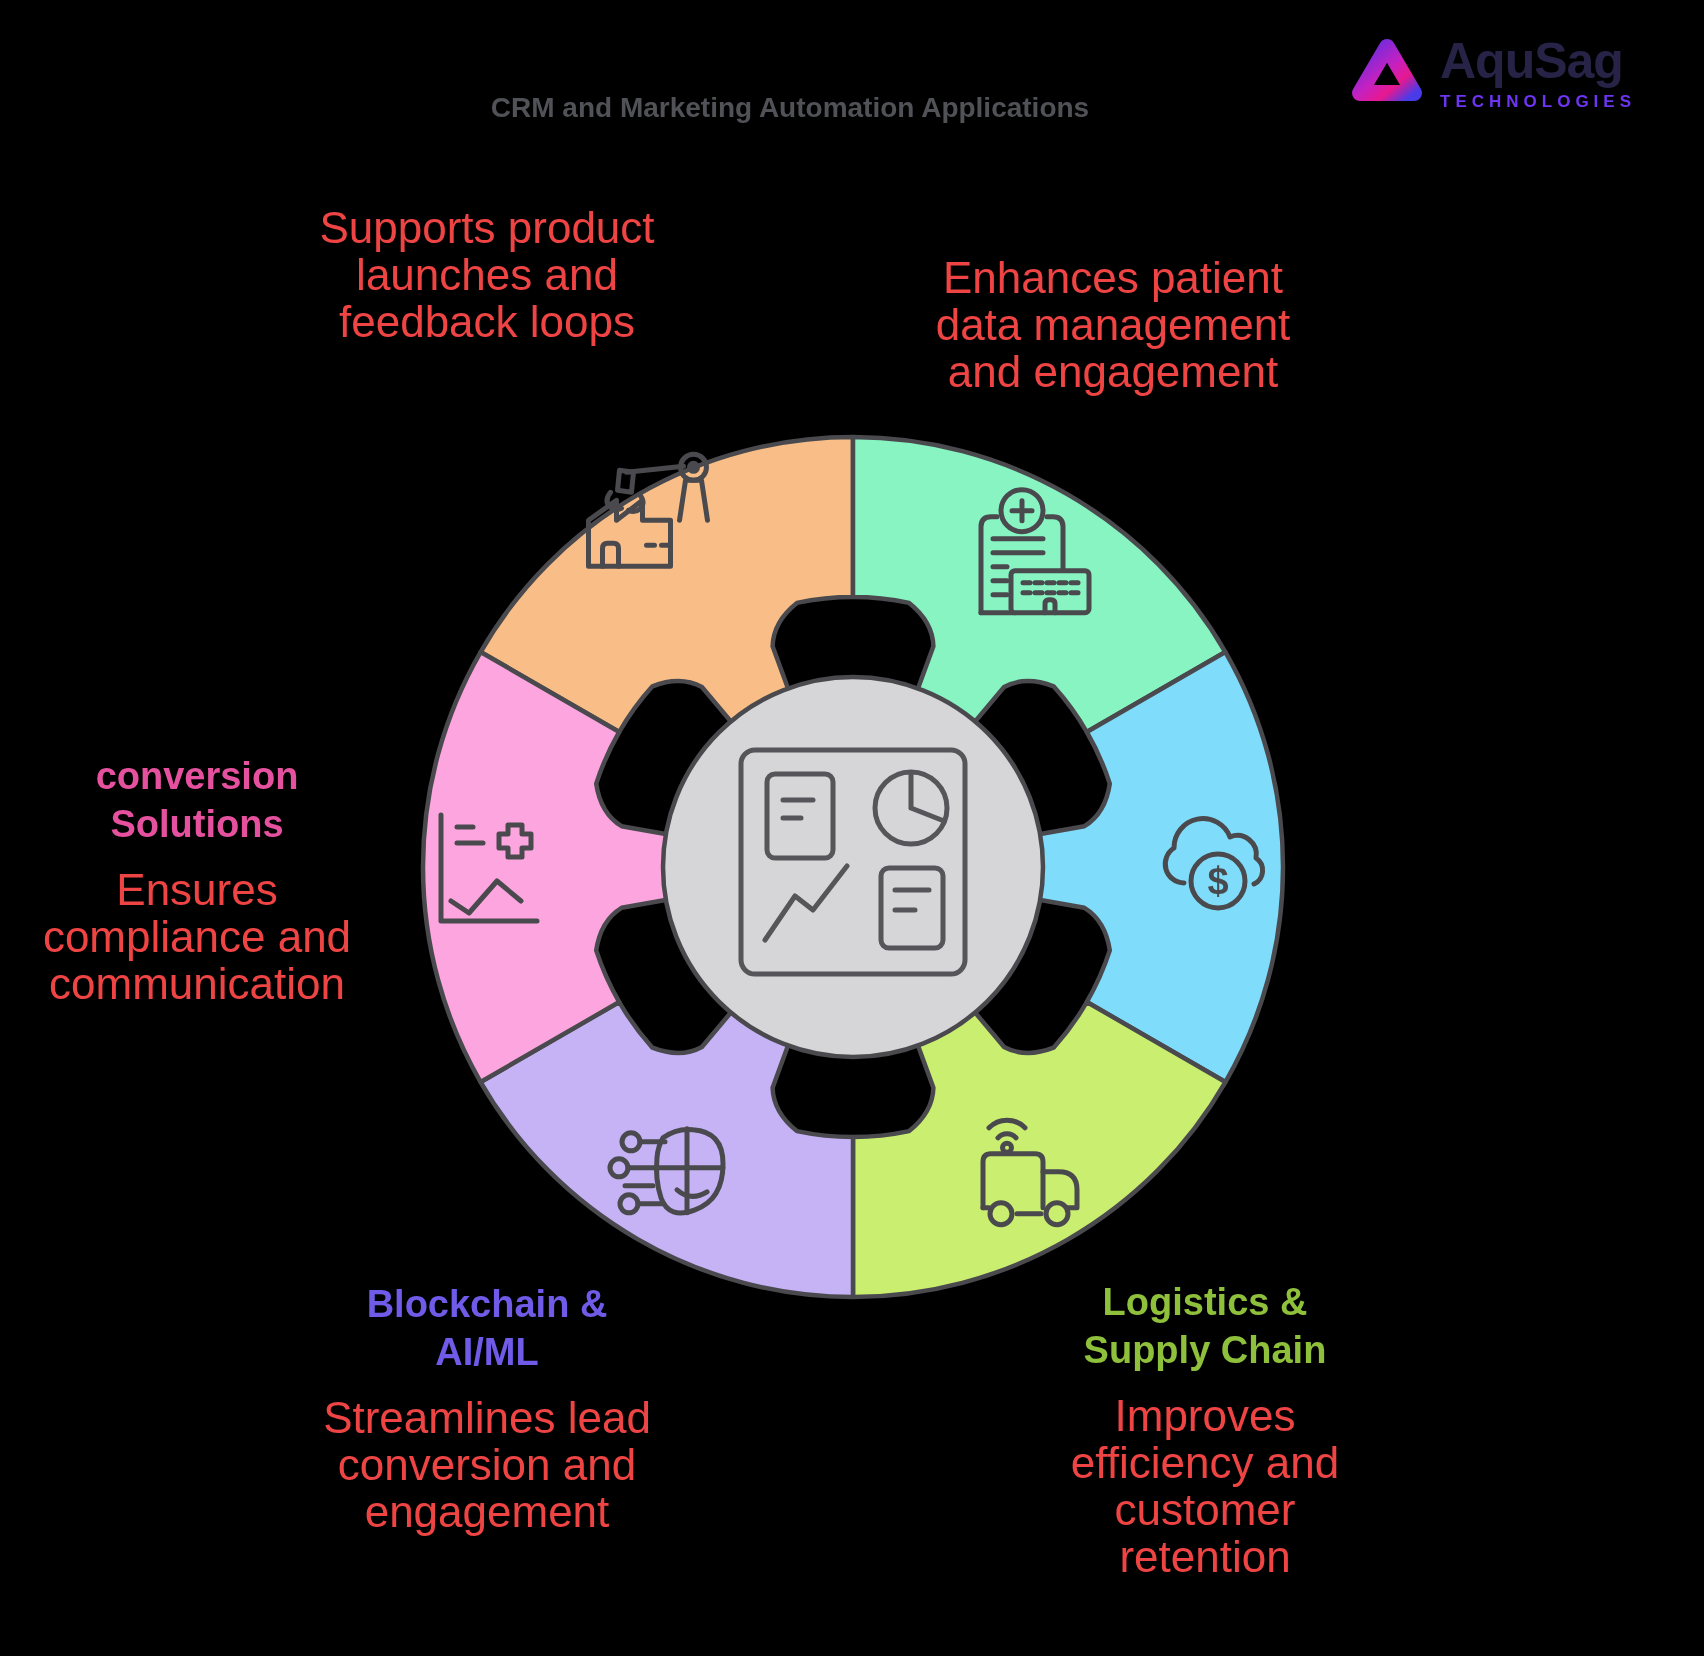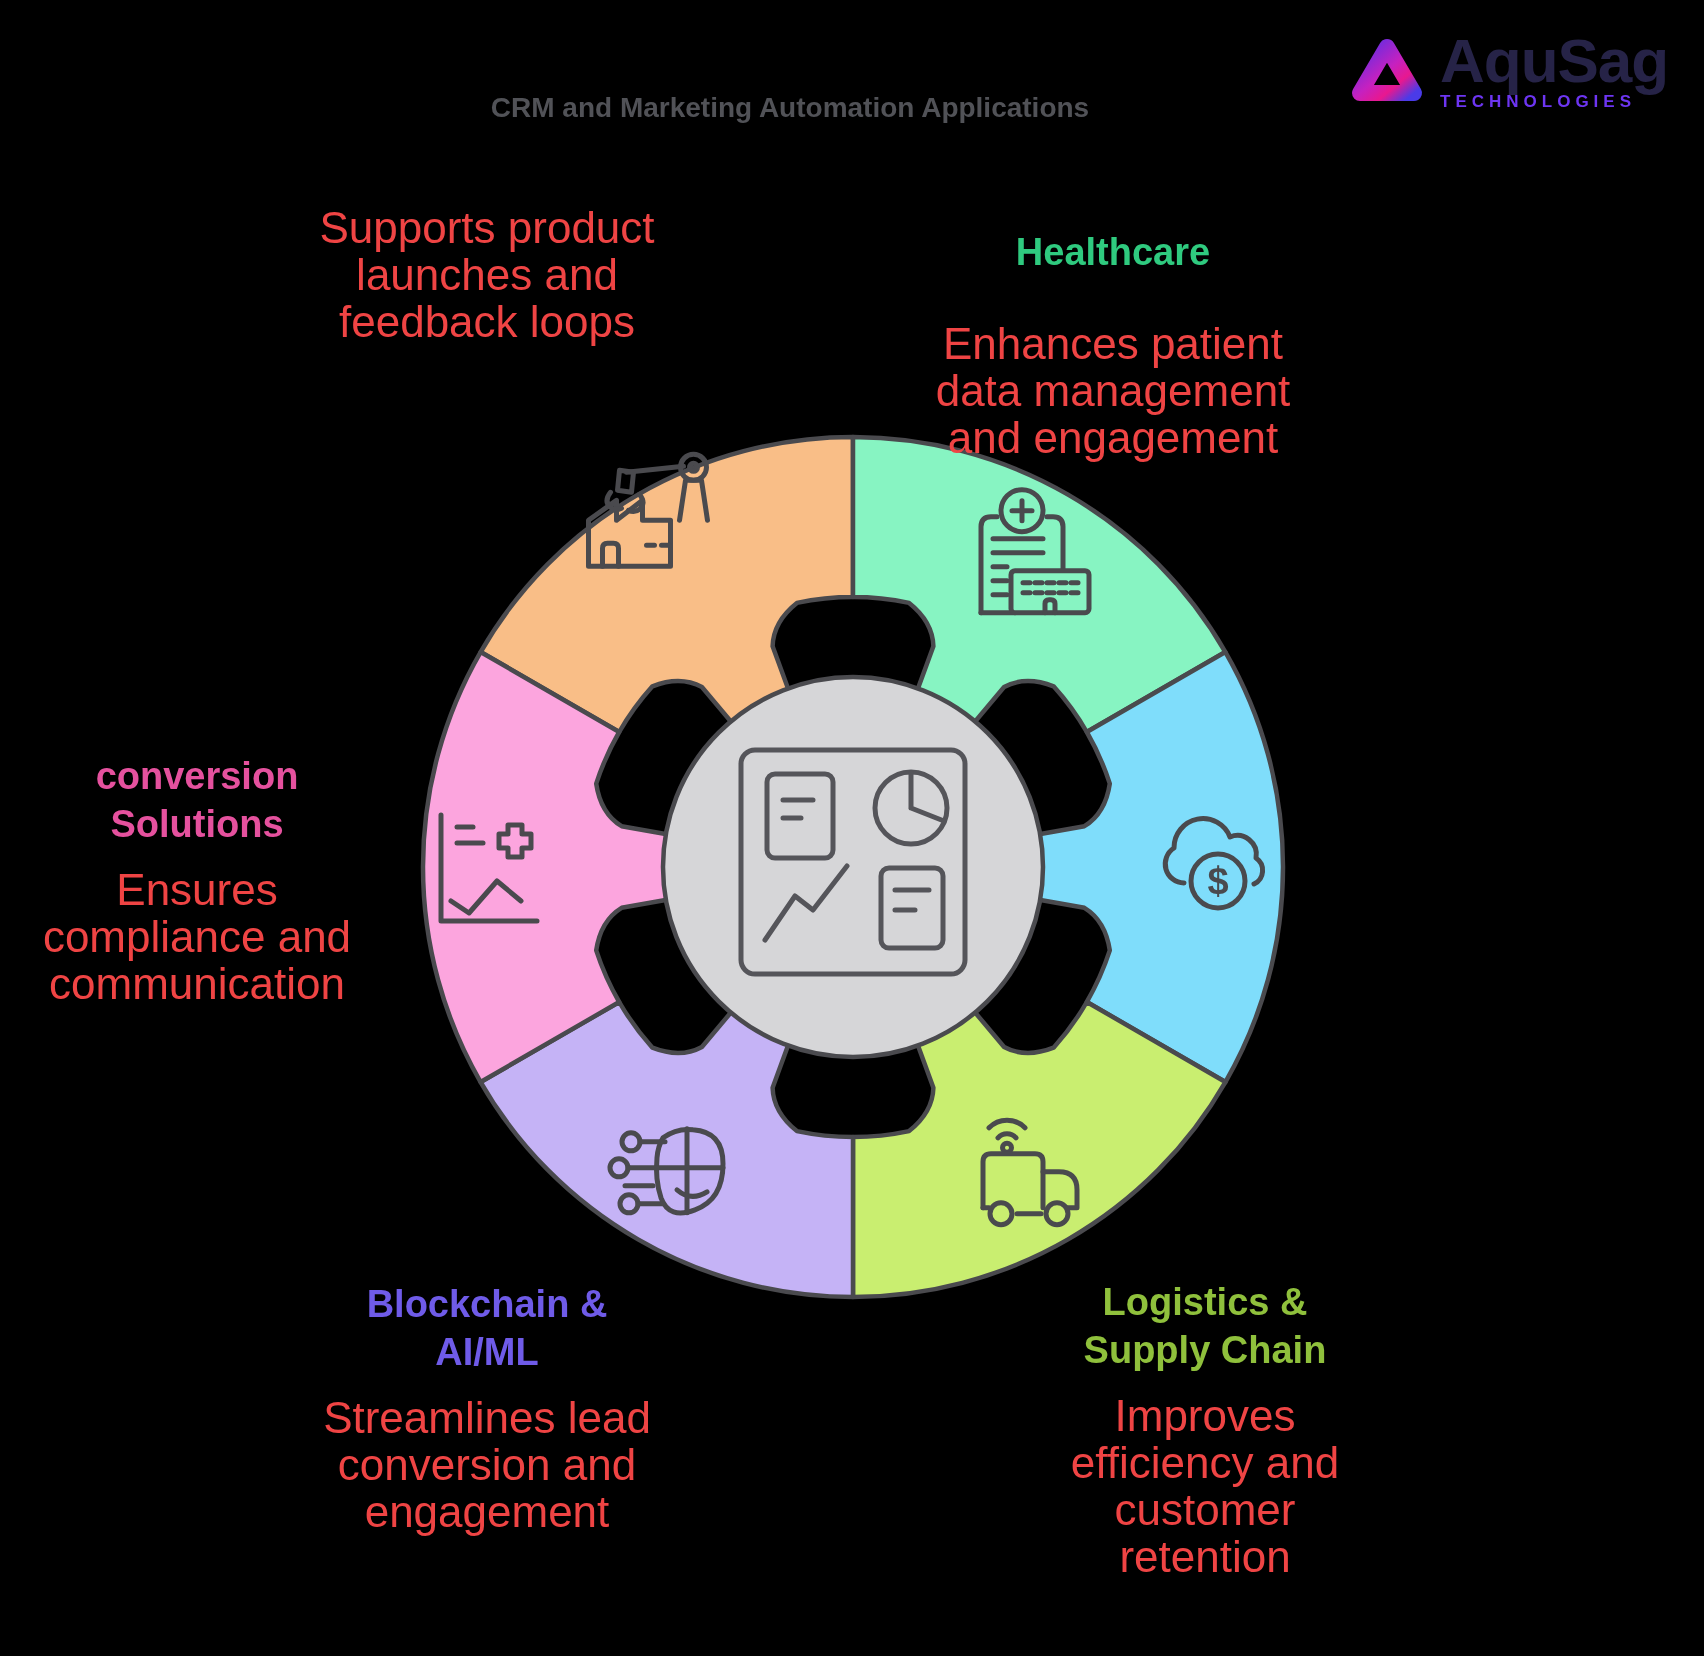--- a/index.html
+++ b/index.html
@@ -8,21 +8,21 @@
     font-family:"Liberation Sans", sans-serif;
   }
   .stage{position:absolute;inset:0;}
   .heading{
     position:absolute;left:290px;top:92px;width:1000px;
     text-align:center;font-size:28px;font-weight:700;color:#515257;
   }
   .logo{position:absolute;left:1348px;top:34px;width:320px;height:84px;display:flex;align-items:flex-start;}
   .logo-mark{width:78px;height:76px;flex:0 0 auto;}
   .logo-text{margin-left:14px;padding-top:2px;}
-  .logo-name{font-size:62px;font-weight:700;color:#262347;line-height:50px;letter-spacing:-1px;}
+  .logo-name{font-size:50px;font-weight:700;color:#262347;line-height:50px;letter-spacing:-1px;}
   .logo-sub{font-size:17px;font-weight:700;color:#6D35F2;letter-spacing:5px;margin-top:6px;}
   .wheel-svg{position:absolute;left:0;top:0;width:1704px;height:1656px;}
   .tb{position:absolute;text-align:center;white-space:pre-line;}
   .tb-title{font-size:38px;line-height:48px;font-weight:700;}
   .tb-desc{font-size:44px;line-height:47px;color:#ef4444;}
   .tb-gap .tb-desc{margin-top:26px;}
   .tb-manufacturing{left:272px;top:186px;width:430px;}
   .tb-healthcare{left:898px;top:210px;width:430px;}
   .tb-software{left:1170px;top:760px;width:430px;}
   .tb-eclinical{left:7px;top:734px;width:380px;}
@@ -134,21 +134,20 @@
       </g>
     </svg>
 
   <div class="tb tb-manufacturing">
     <div class="tb-desc">Supports product
 launches and
 feedback loops</div>
   </div>
 
   <div class="tb tb-healthcare tb-gap">
-    <div class="tb-title" style="color: rgb(47, 202, 127);">Healthcare</div>
     <div class="tb-desc">Enhances patient
 data management
 and engagement</div>
   </div>
 
 
   <div class="tb tb-logistics">
     <div class="tb-title" style="color: rgb(143, 192, 60);">Logistics &amp;
 Supply Chain</div>
     <div class="tb-desc">Improves

